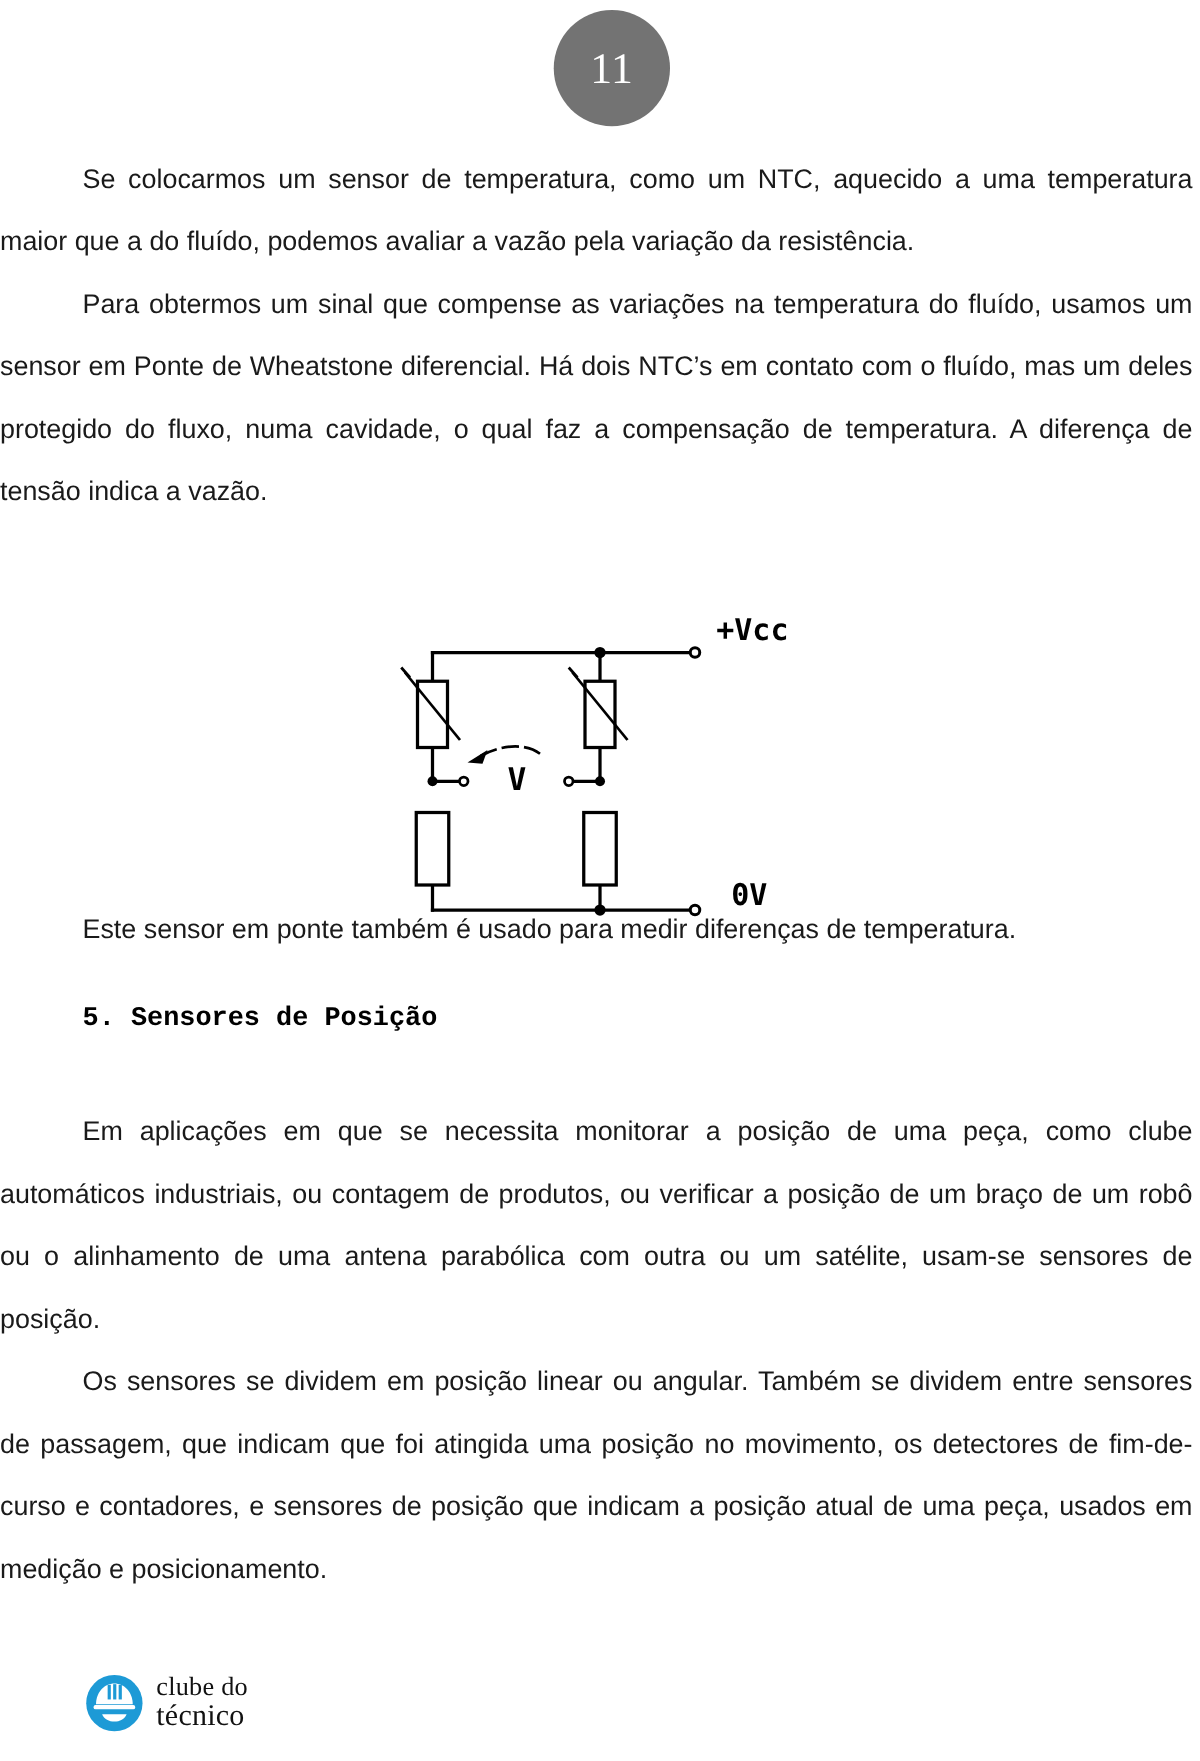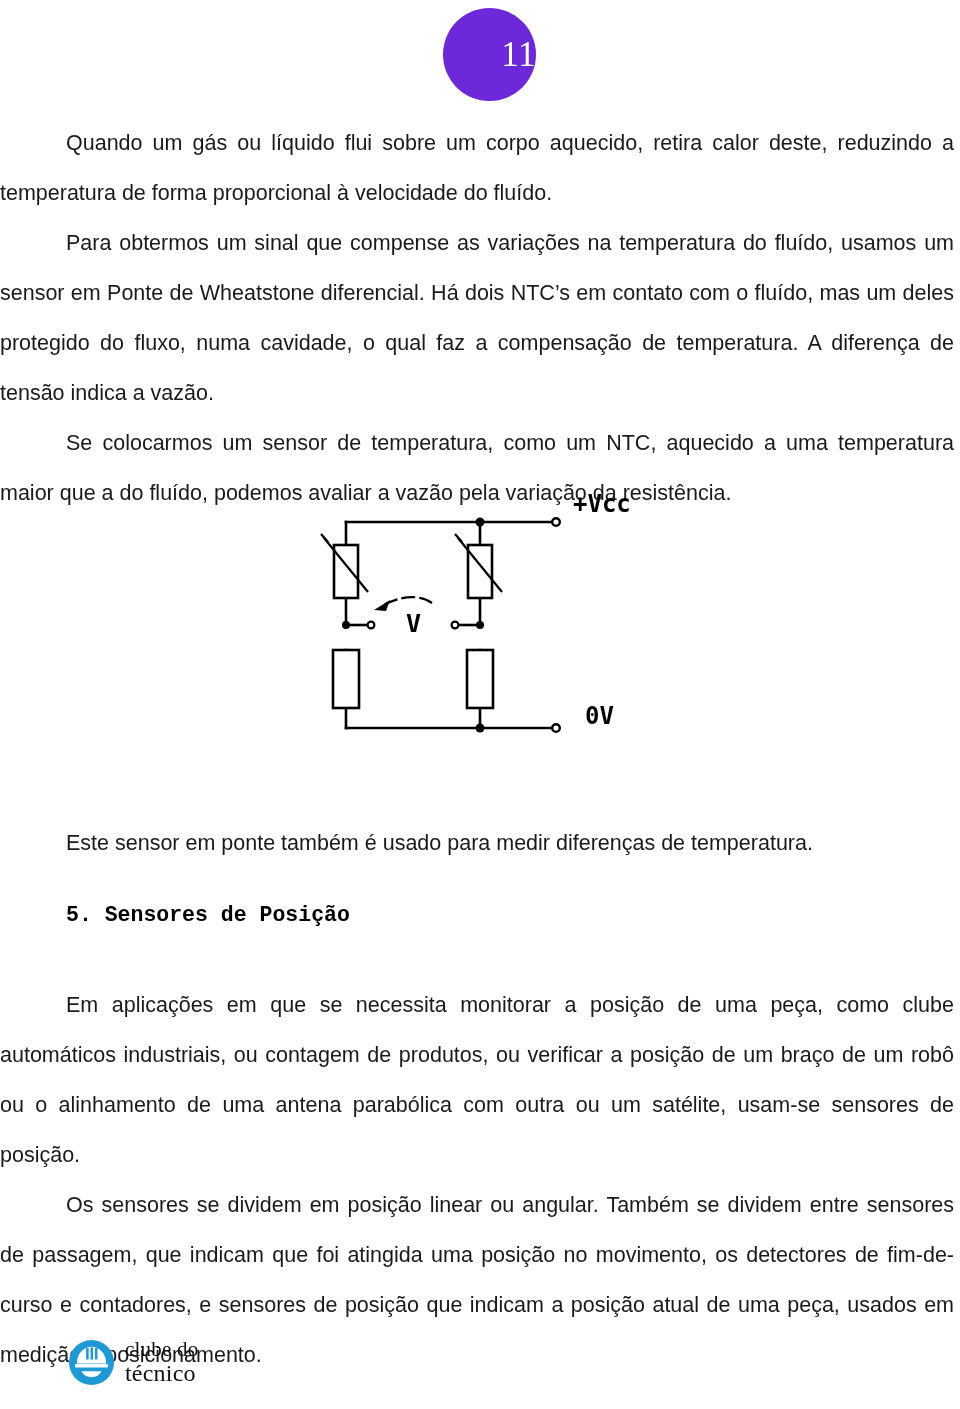--- a/index.html
+++ b/index.html
@@ -17,24 +17,24 @@
   }
 
   
   .page-badge {
     position: absolute;
     left: 443px;
     top: 8px;
     width: 93px;
     height: 93px;
     border-radius: 50%;
-    background: #6d28d9;
+    background: #737373;
     display: flex;
     align-items: center;
-    justify-content: flex-end;
+    justify-content: center;
   }
   .page-badge .num {
     font-family: "Liberation Serif", serif;
     font-size: 35px;
     color: #ffffff;
     line-height: 1;
     letter-spacing: 0.5px;
   }
 
   
@@ -135,23 +135,22 @@
 </style>
 </head>
 <body>
 
 <div class="page-badge">
   <span class="num">11</span>
 </div>
 
 <div class="content">
 
-  <p class="para">Quando um gás ou líquido flui sobre um corpo aquecido, retira calor deste, reduzindo a temperatura de forma proporcional à velocidade do fluído.</p>
+  <p class="para">Se colocarmos um sensor de temperatura, como um NTC, aquecido a uma temperatura maior que a do fluído, podemos avaliar a vazão pela variação da resistência.</p>
   <p class="para">Para obtermos um sinal que compense as variações na temperatura do fluído, usamos um sensor em Ponte de Wheatstone diferencial. Há dois NTC’s em contato com o fluído, mas um deles protegido do fluxo, numa cavidade, o qual faz a compensação de temperatura. A diferença de tensão indica a vazão.</p>
-  <p class="para">Se colocarmos um sensor de temperatura, como um NTC, aquecido a uma temperatura maior que a do fluído, podemos avaliar a vazão pela variação da resistência.</p>
 
   <div style="height:300px"></div>
 
   <p class="para">Este sensor em ponte também é usado para medir diferenças de temperatura.</p>
 
   <div class="spacer-sm"></div>
 
   <h2 class="h-section">5. Sensores de Posição</h2>
 
   <div class="spacer-md"></div>

